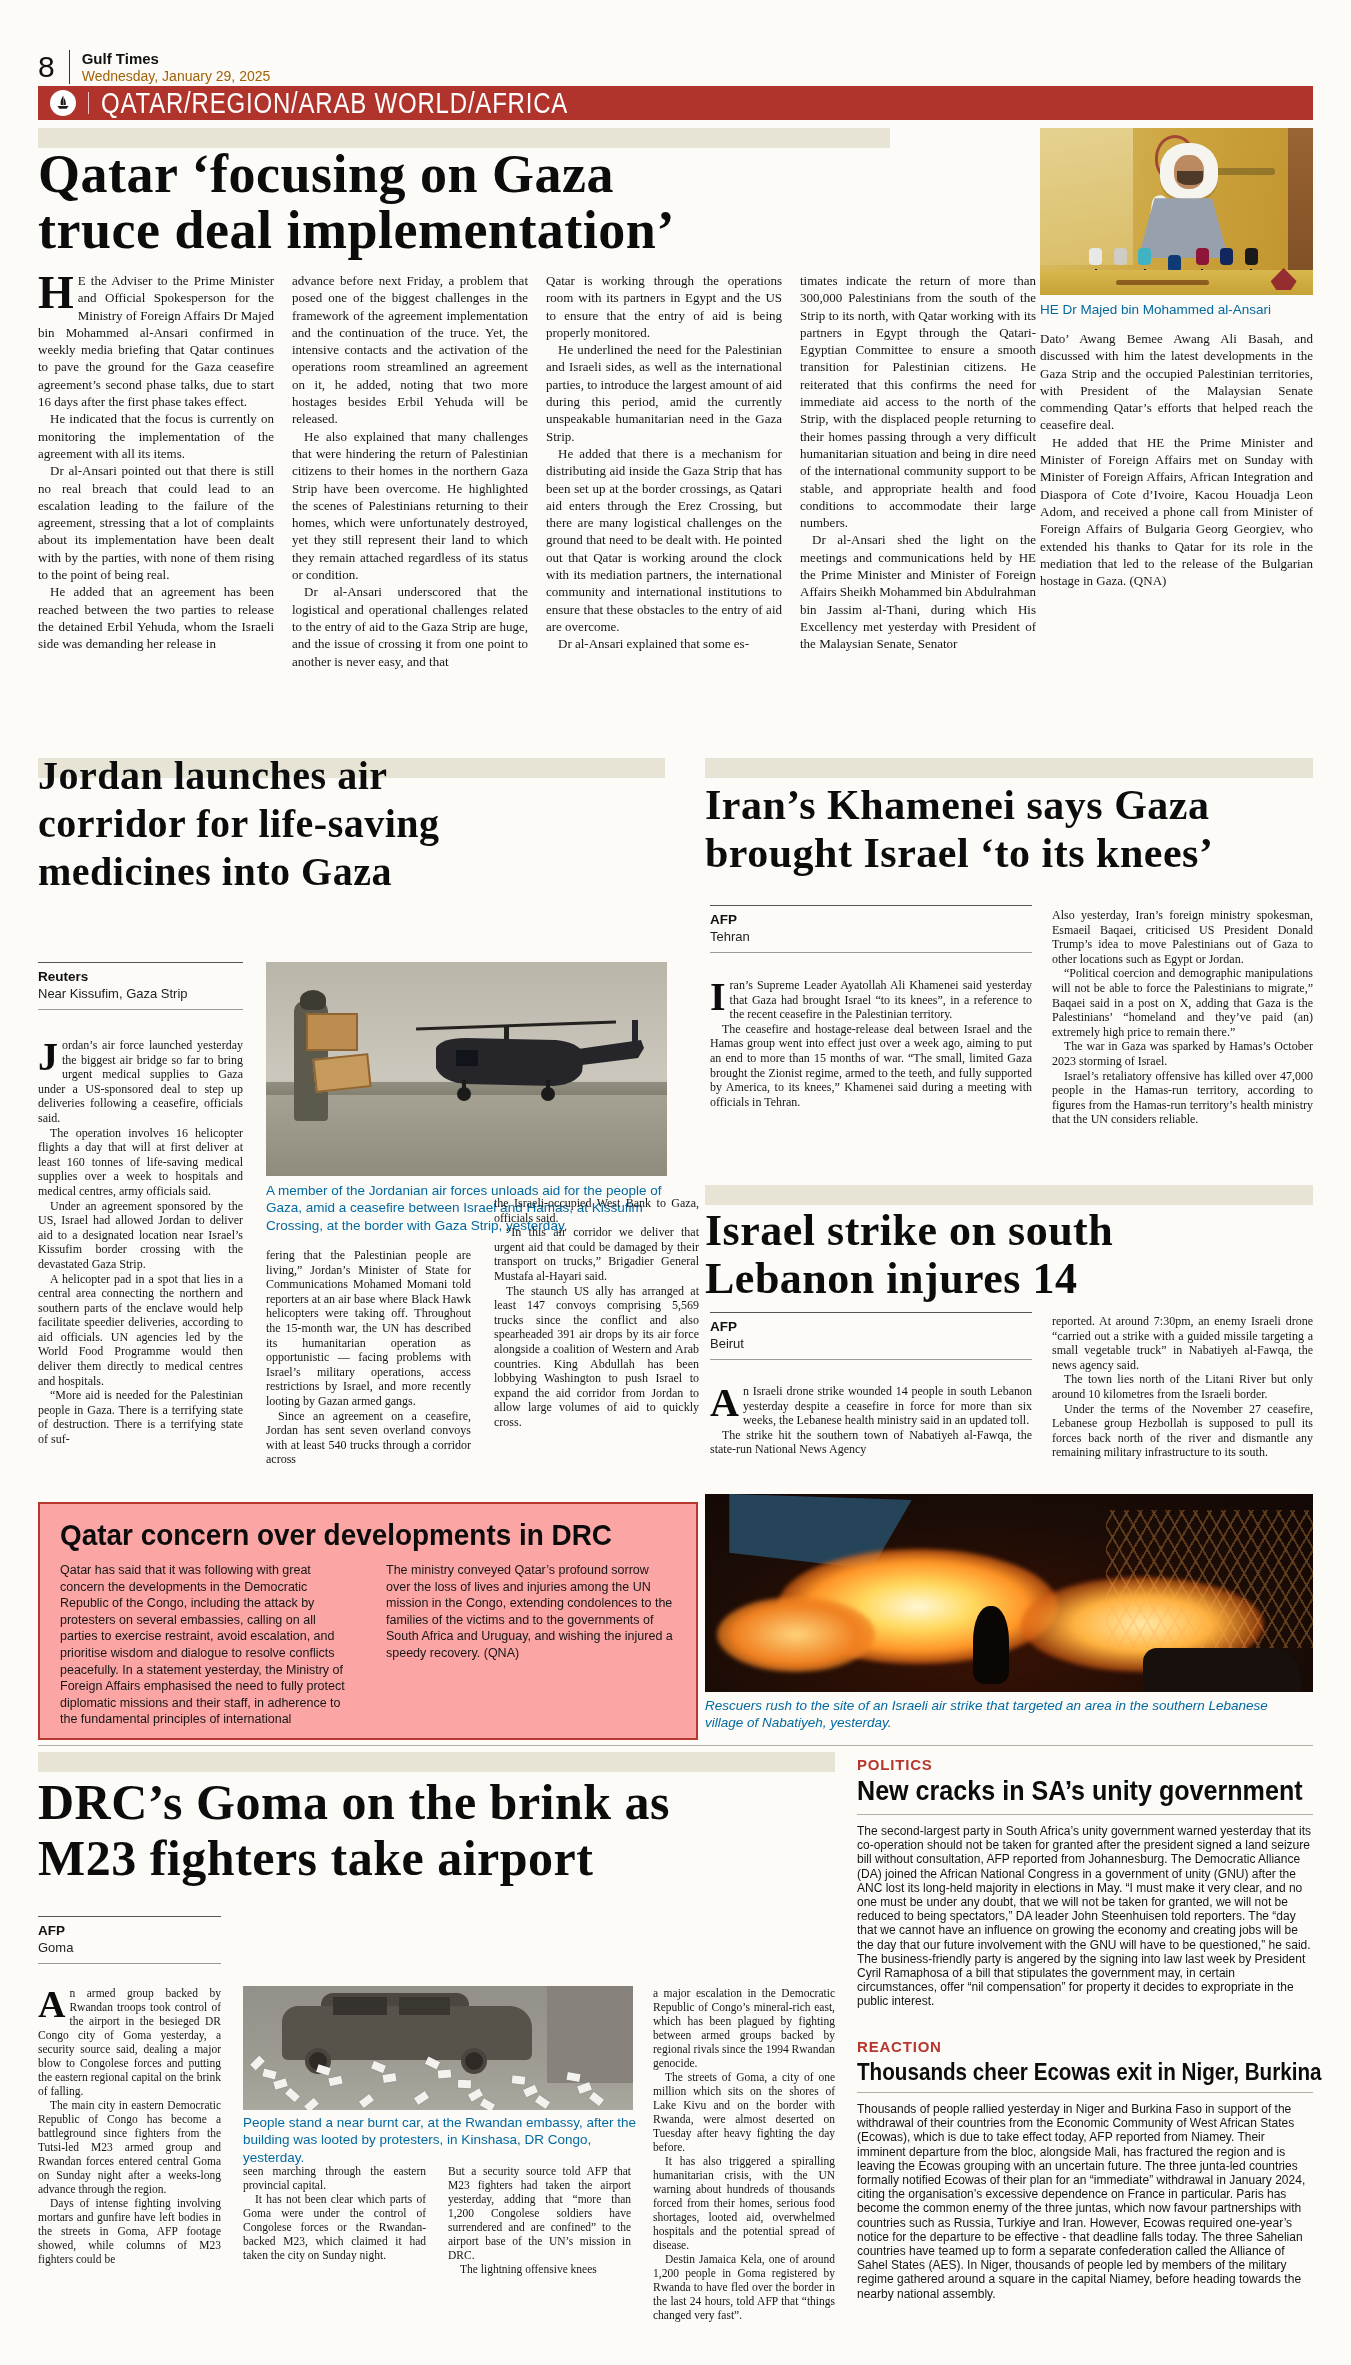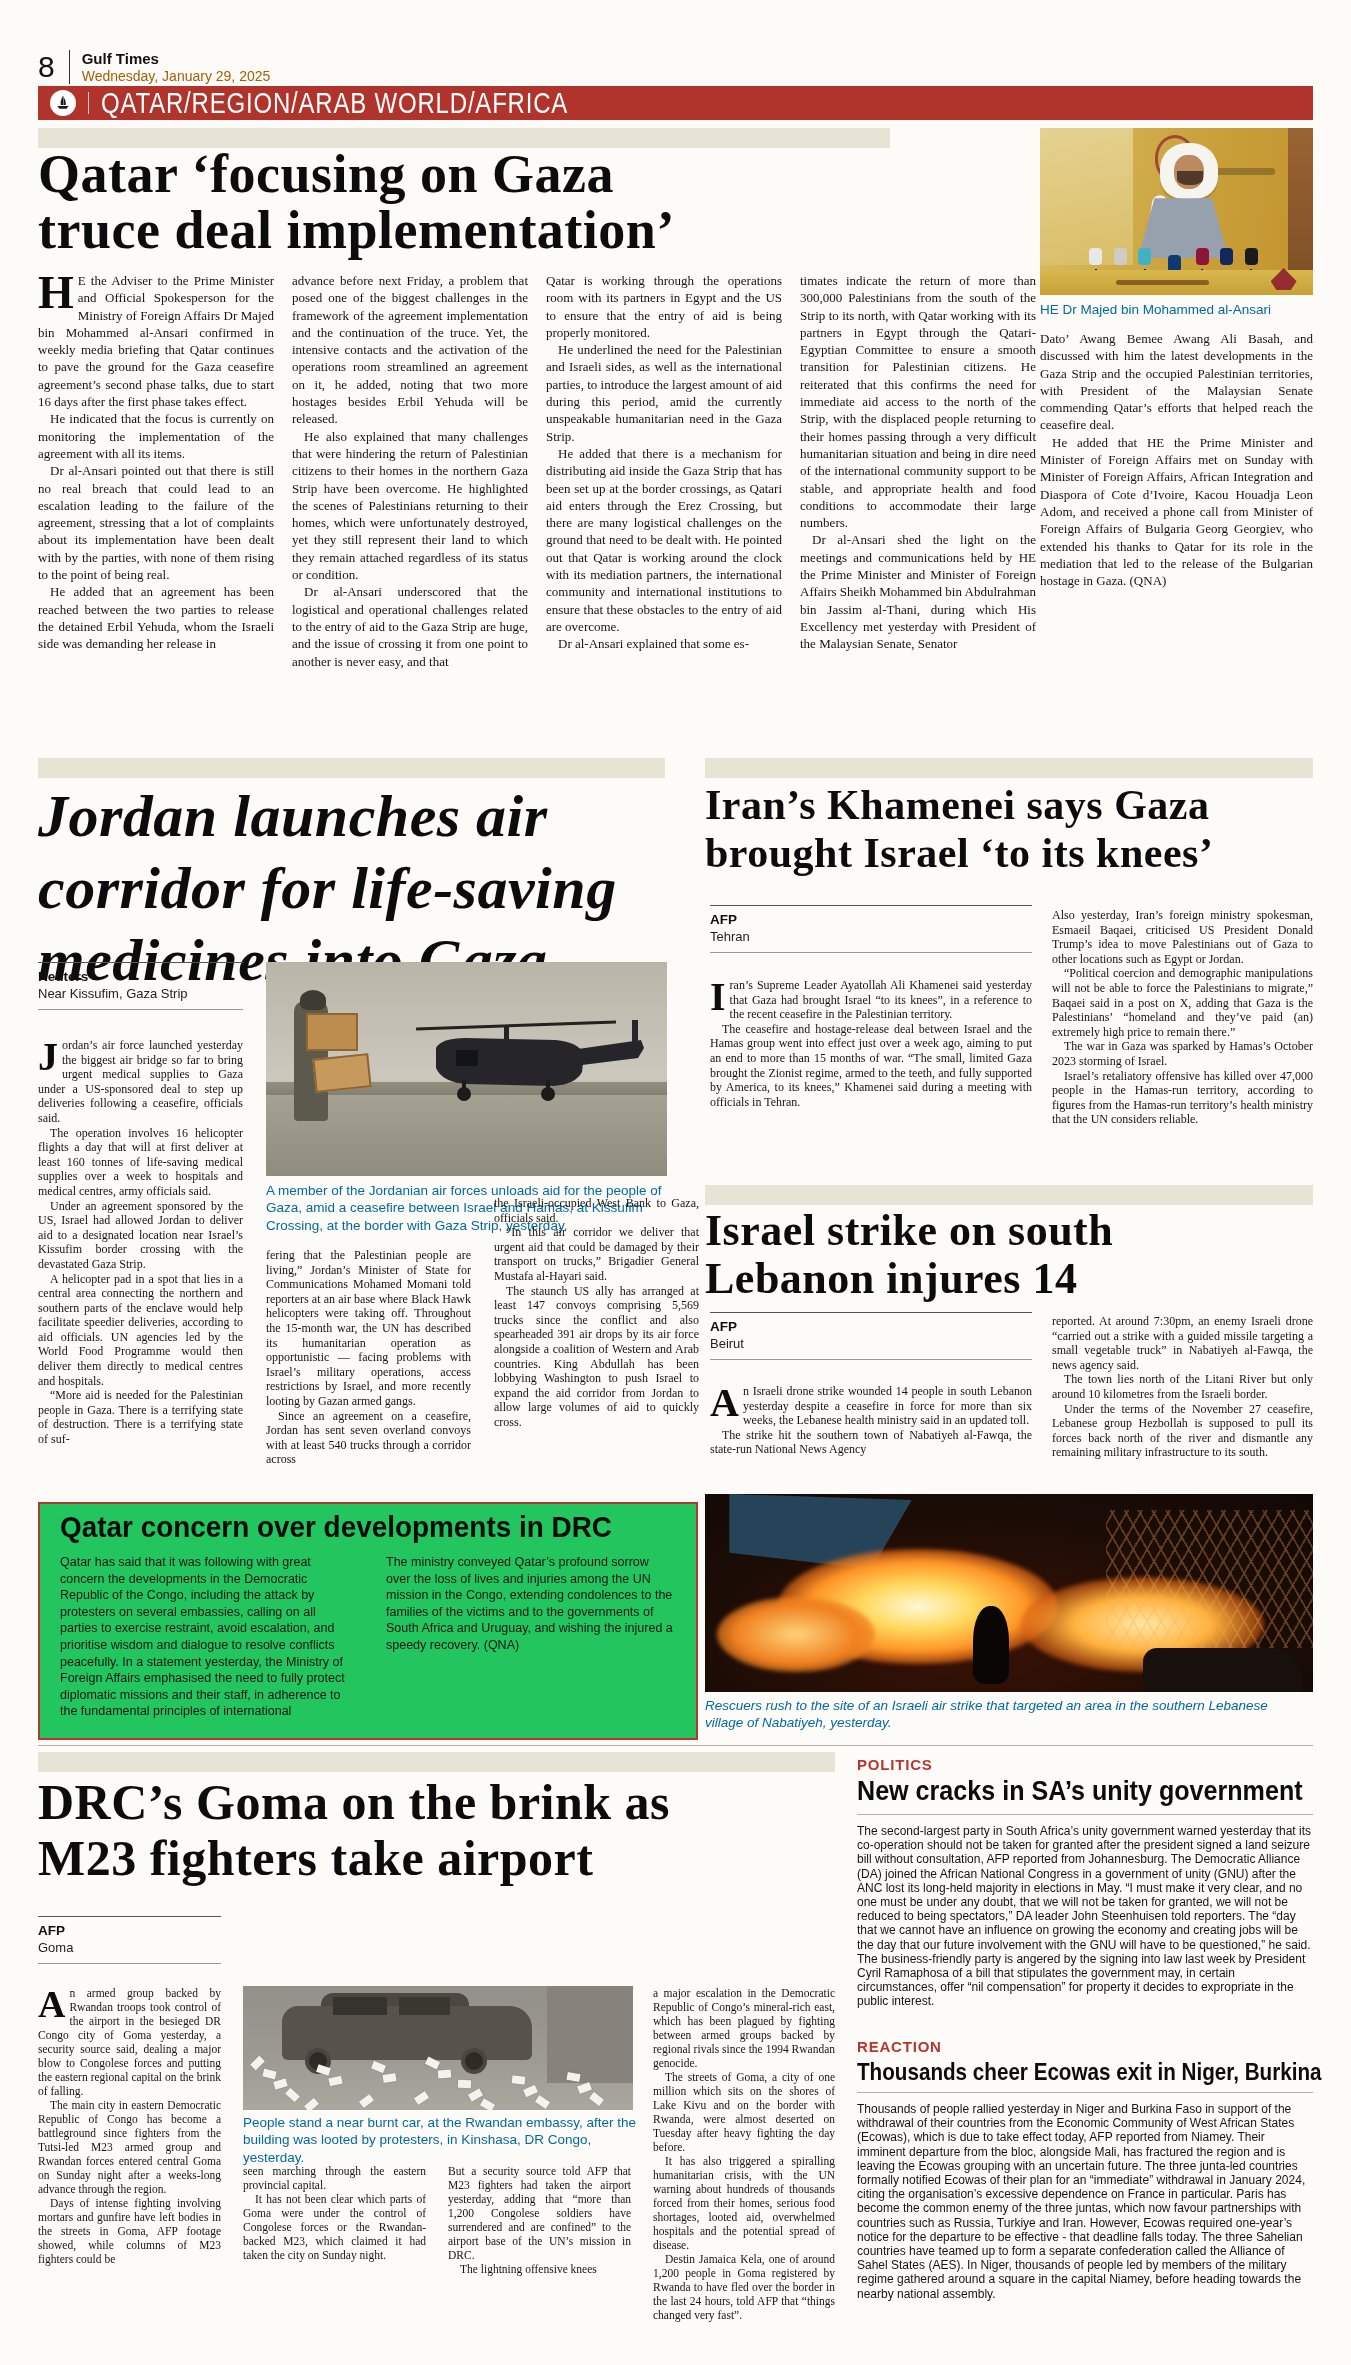--- a/index.html
+++ b/index.html
@@ -43,21 +43,21 @@
                     transform-origin:left center; }
   .thin-rule { background:#b3b0a8; height:1px; }
 
   
   .lead-col  { font-size:13px;  line-height:17.3px; }
   .mid-col   { font-size:12px;  line-height:14.6px; }
   .goma-col  { font-size:11.5px; line-height:14px; }
   .brief-body { font-family:"Liberation Sans",sans-serif; font-size:12px; line-height:14.2px; text-align:left; }
 
   
-  .drc-box { border:2px solid #b5372d; background:#22c55e; box-sizing:border-box; padding:6px 20px; }
+  .drc-box { border:2px solid #b5372d; background:#fca5a5; box-sizing:border-box; padding:14px 20px; }
   .drc-title { font-family:"Liberation Sans",sans-serif; font-weight:700; font-size:30px; color:#0c0c0c;
                white-space:nowrap; transform:scaleX(.93); transform-origin:left center; }
   .drc-cols { display:flex; gap:36px; margin-top:10px; }
   .drc-col { flex:1; font-family:"Liberation Sans",sans-serif; font-size:12.5px; line-height:16.6px; color:#161616; }
   .drc-col p { margin:0; }
 
   
   .ansari-photo { background:linear-gradient(100deg,#d9bd62 0%,#caa13b 55%,#c1922f 100%); }
   .ansari-panel { position:absolute; left:0; top:0; width:34%; height:82%; background:linear-gradient(#e8d79c,#dcc270); opacity:.8; }
   .ansari-emblem { position:absolute; left:42%; top:4%; width:34px; height:40px; border:3px solid #8e1f2f; border-radius:50% 50% 45% 45%; opacity:.7; }
@@ -185,21 +185,21 @@
   <div class="abs col lead-col" style="left:800px; top:272px; width:236px; height:460px;">
       <p class="para">timates indicate the return of more than 300,000 Palestinians from the south of the Strip to its north, with Qatar working with its partners in Egypt through the Qatari-Egyptian Committee to ensure a smooth transition for Palestinian citizens. He reiterated that this confirms the need for immediate aid access to the north of the Strip, with the displaced people returning to their homes passing through a very difficult humanitarian situation and being in dire need of the international community support to be stable, and appropriate health and food conditions to accommodate their large numbers.</p>
       <p class="para">Dr al-Ansari shed the light on the meetings and communications held by HE the Prime Minister and Minister of Foreign Affairs Sheikh Mohammed bin Abdulrahman bin Jassim al-Thani, during which His Excellency met yesterday with President of the Malaysian Senate, Senator</p>
     </div>
   <div class="abs col lead-col" style="left:1040px; top:330px; width:273px; height:400px;">
       <p class="para">Dato’ Awang Bemee Awang Ali Basah, and discussed with him the latest developments in the Gaza Strip and the occupied Palestinian territories, with President of the Malaysian Senate commending Qatar’s efforts that helped reach the ceasefire deal.</p>
       <p class="para">He added that HE the Prime Minister and Minister of Foreign Affairs met on Sunday with Minister of Foreign Affairs, African Integration and Diaspora of Cote d’Ivoire, Kacou Houadja Leon Adom, and received a phone call from Minister of Foreign Affairs of Bulgaria Georg Georgiev, who extended his thanks to Qatar for its role in the mediation that led to the release of the Bulgarian hostage in Gaza. (QNA)</p>
     </div>
 
   <div class="abs band" style="left:38px; top:758px; width:627px;"></div>
-  <div class="abs headline" style="left:38px; top:780px; width:640px; font-size:60px; line-height:1.2;font-style:italic;">
+  <div class="abs headline" style="left:38px; top:752px; width:640px; font-size:40px; line-height:1.2;">
       <span class="hline">Jordan launches air</span>
       <span class="hline">corridor for life-saving</span>
       <span class="hline">medicines into Gaza</span>
     </div>
   <div class="abs byline" style="left:38px; top:962px; width:205px;">
     <div class="agency">Reuters</div>
     <div class="place">Near Kissufim, Gaza Strip</div>
   </div>
 
   <div class="photo heli-photo" style="left:266px; top:962px; width:401px; height:214px;">

